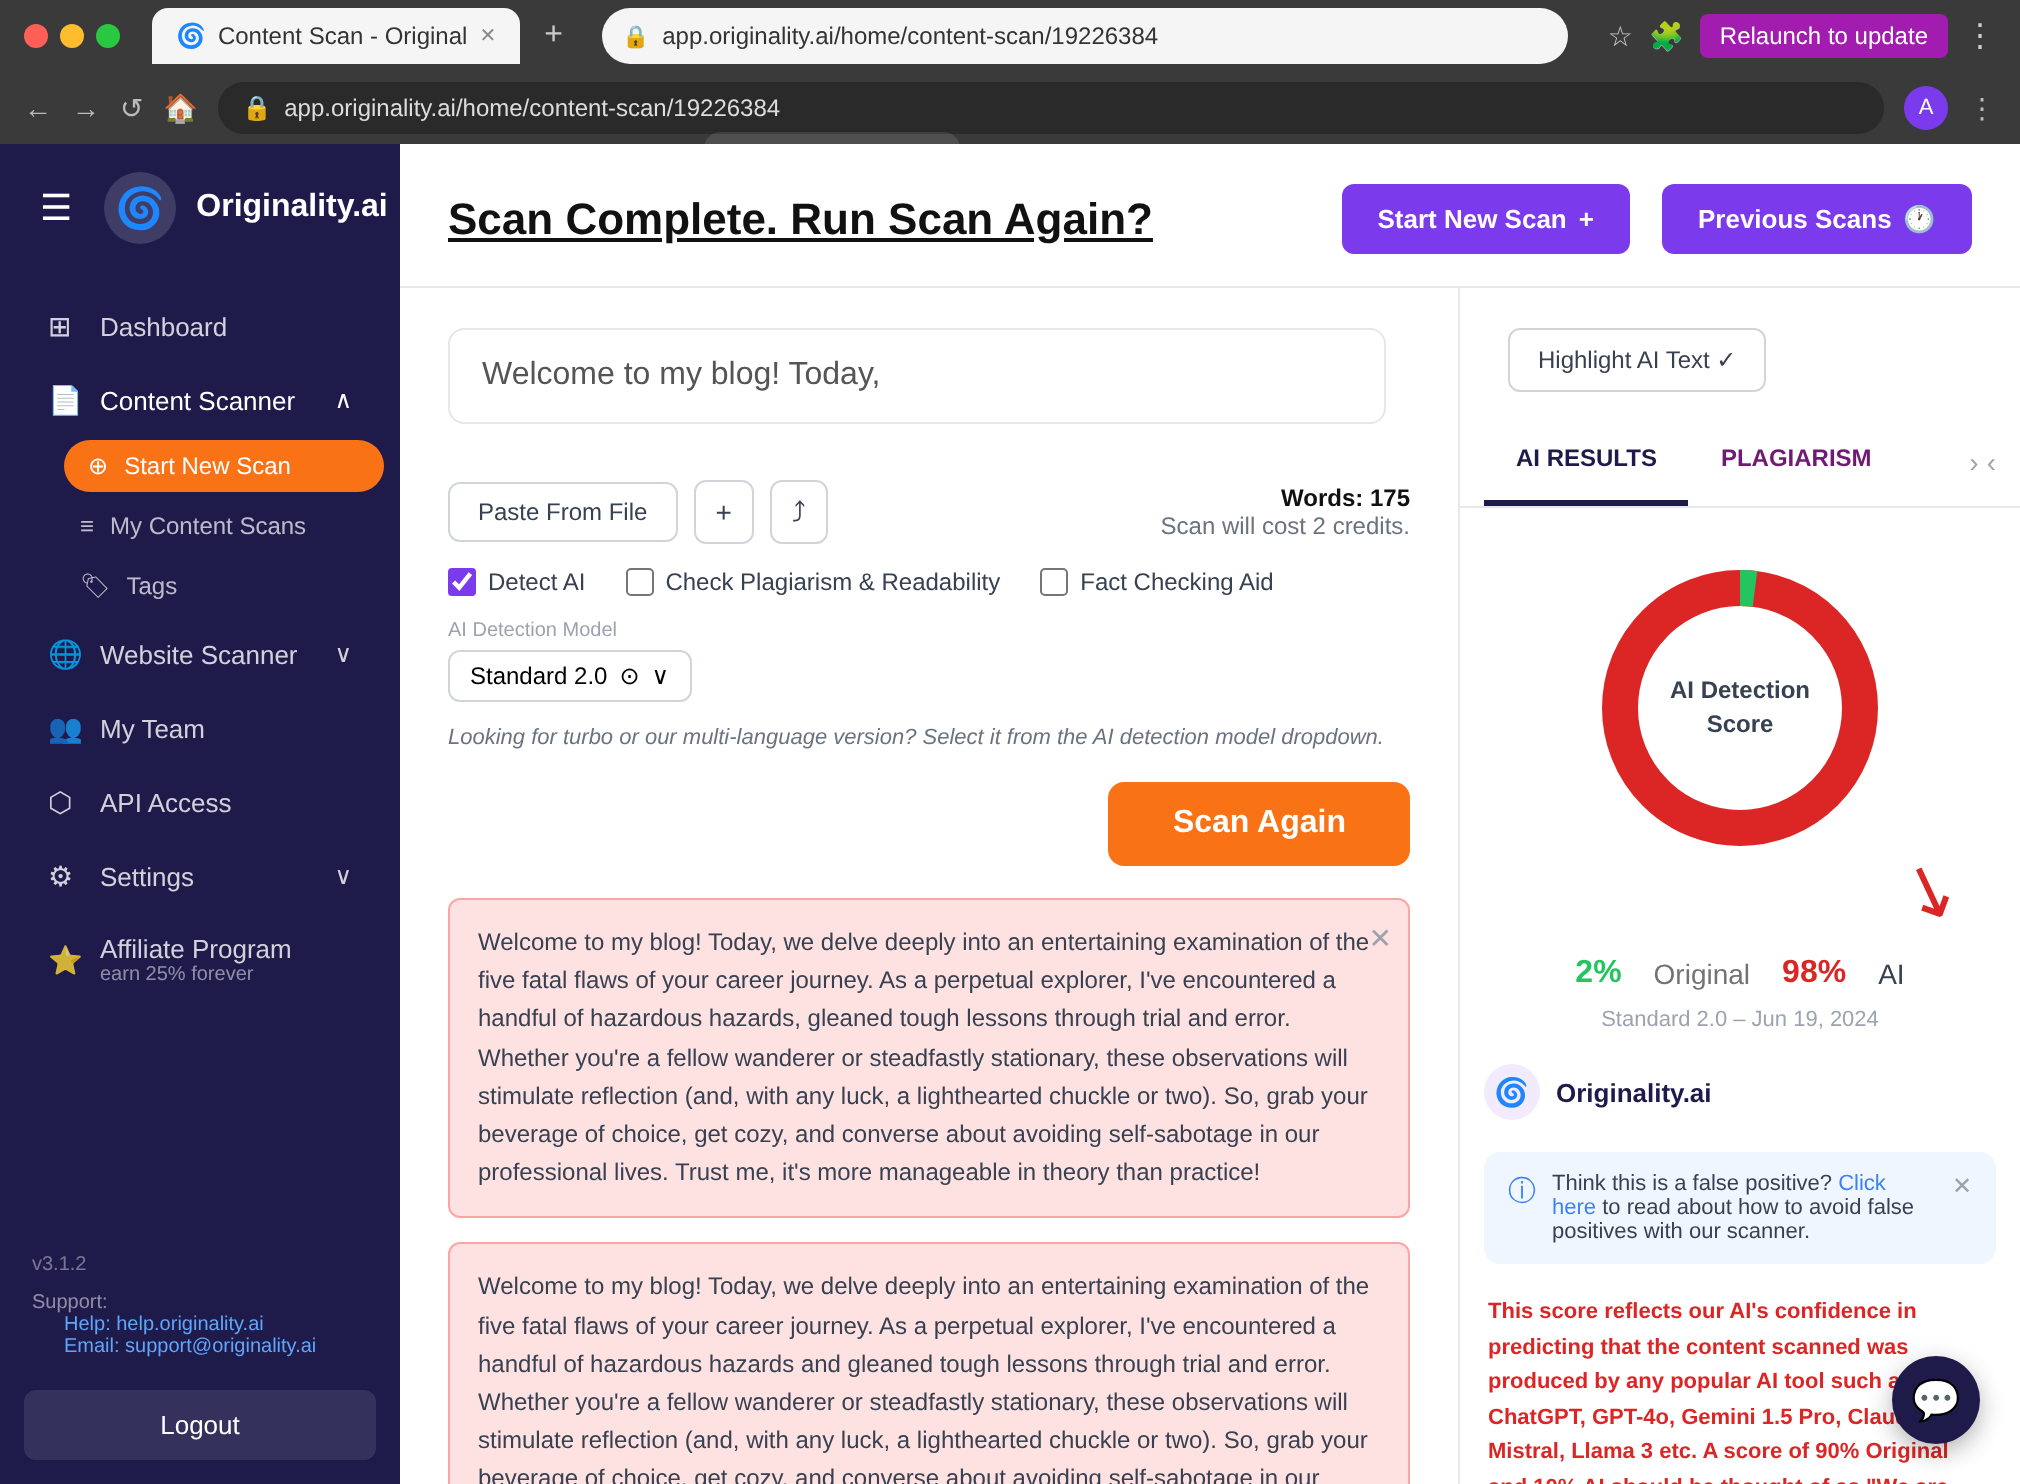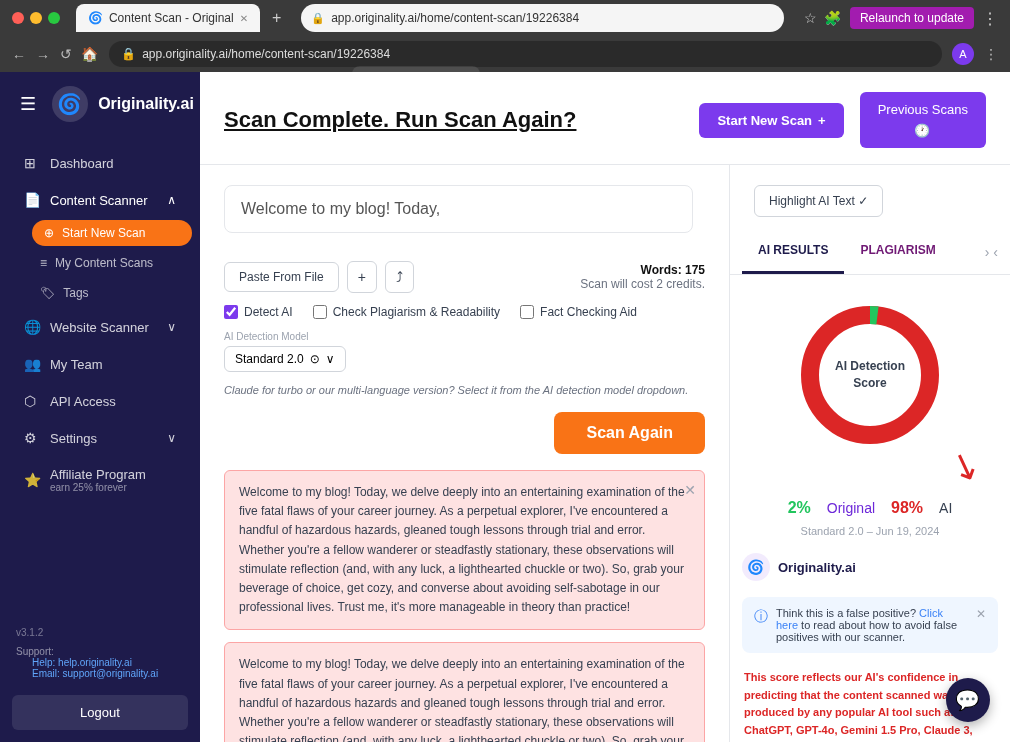--- a/index.html
+++ b/index.html
@@ -176,26 +176,25 @@
       align-items: center;
       gap: 6px;
     }
     .btn-secondary {
       background: #7c3aed;
       color: white;
       border: none;
       border-radius: 6px;
       padding: 10px 18px;
       font-size: 13px;
-      font-weight: 400;
+      font-weight: 700;
       cursor: pointer;
       display: flex;
       align-items: center;
       gap: 6px;
-      flex-direction: column;
     }
 
     .content-area {
       display: flex;
       flex: 1;
     }
 
     
     .left-panel {
       flex: 1;
@@ -384,21 +383,21 @@
     }
 
     .score-row {
       display: flex;
       align-items: center;
       justify-content: center;
       gap: 16px;
       padding: 8px 12px;
       font-size: 14px;
     }
-    .score-original { color: #6d28d9; }
+    .score-original { color: #737373; }
     .score-pct-orig { color: #22c55e; font-weight: 700; font-size: 16px; }
     .score-pct-ai { color: #dc2626; font-weight: 700; font-size: 16px; }
     .score-ai { color: #374151; }
     .score-model { font-size: 11px; color: #9ca3af; text-align: center; padding: 0 12px 8px; }
 
     .brand-row {
       display: flex;
       align-items: center;
       gap: 8px;
       padding: 8px 12px;
@@ -671,21 +670,21 @@
         <div class="model-select-row">
           <div class="model-label">AI Detection Model</div>
           <div class="model-select">
             <span>Standard 2.0</span>
             <span>⊙</span>
             <span>∨</span>
           </div>
         </div>
 
         <div class="multi-lang-msg">
-          <span>Claude for turbo or our multi-language version? Select it from the AI detection model dropdown.</span>
+          <span>Looking for turbo or our multi-language version? Select it from the AI detection model dropdown.</span>
         </div>
 
         <div class="scan-again-row">
           <button class="btn-scan-again">Scan Again</button>
         </div>
 
         <div class="text-block highlighted">
           <span class="close-x">✕</span>
           <span>Welcome to my blog! Today, we delve deeply into an entertaining examination of the five fatal flaws of your career journey. As a perpetual explorer, I've encountered a handful of hazardous hazards, gleaned tough lessons through trial and error. Whether you're a fellow wanderer or steadfastly stationary, these observations will stimulate reflection (and, with any luck, a lighthearted chuckle or two). So, grab your beverage of choice, get cozy, and converse about avoiding self-sabotage in our professional lives. Trust me, it's more manageable in theory than practice!</span>
         </div>

